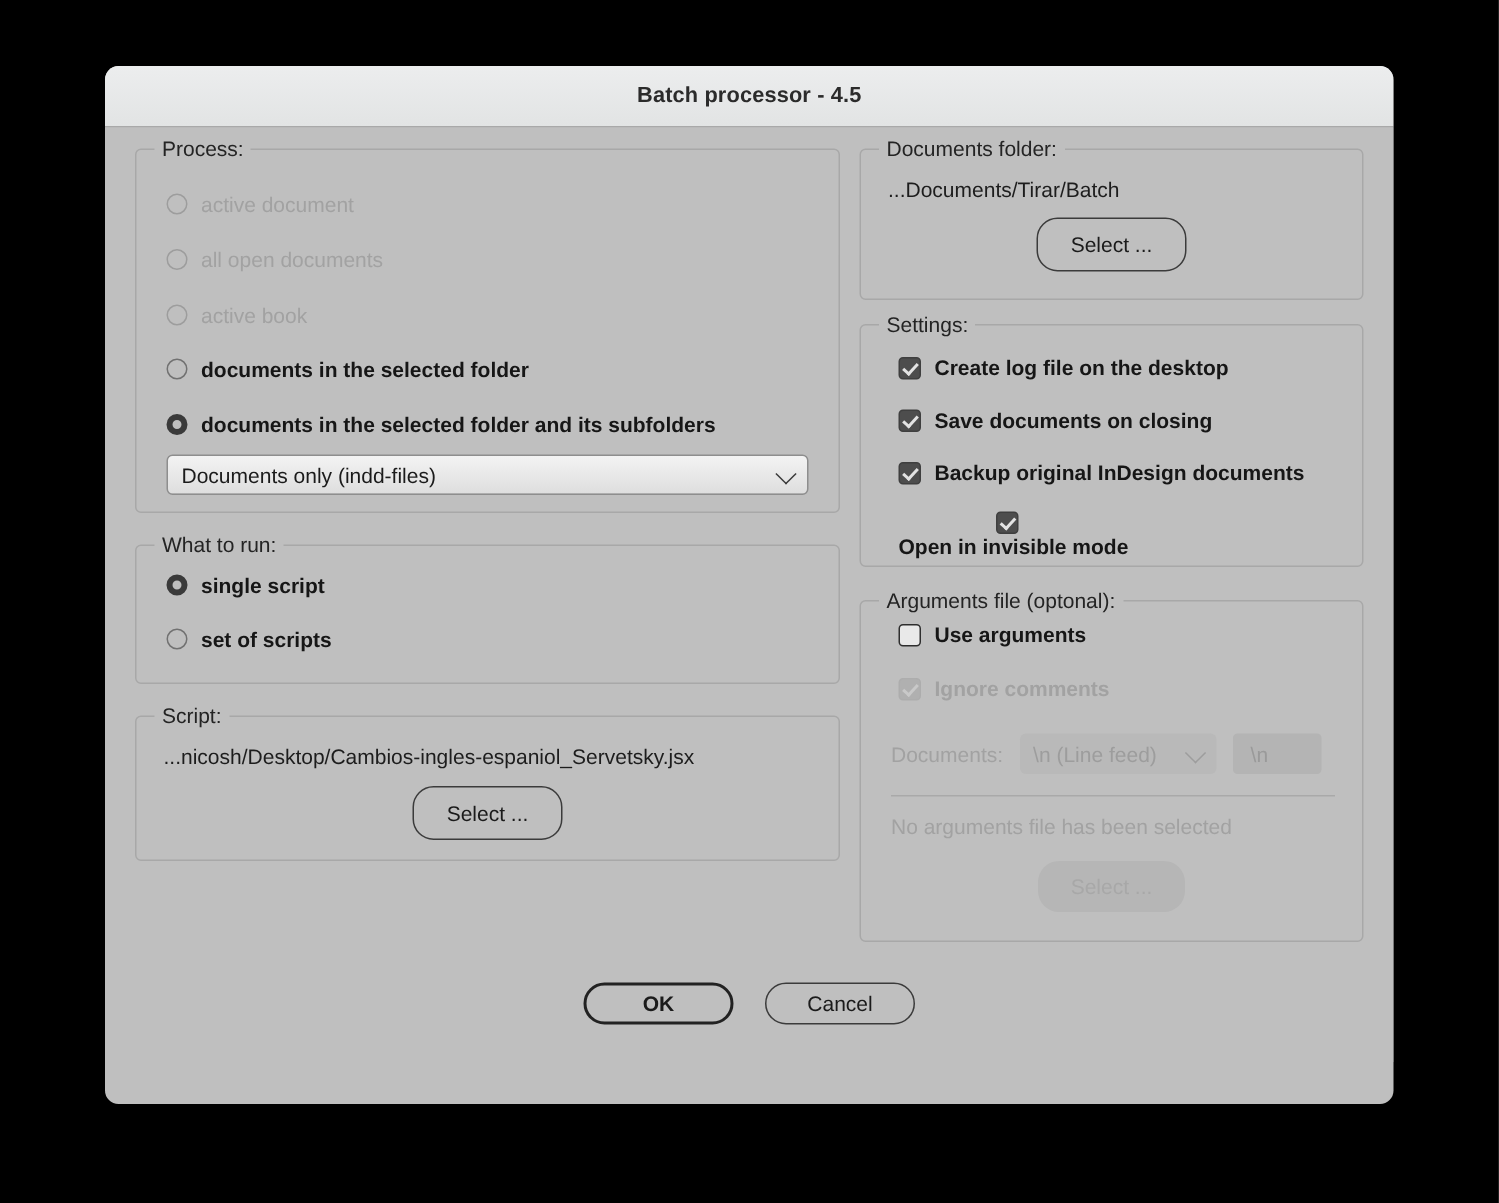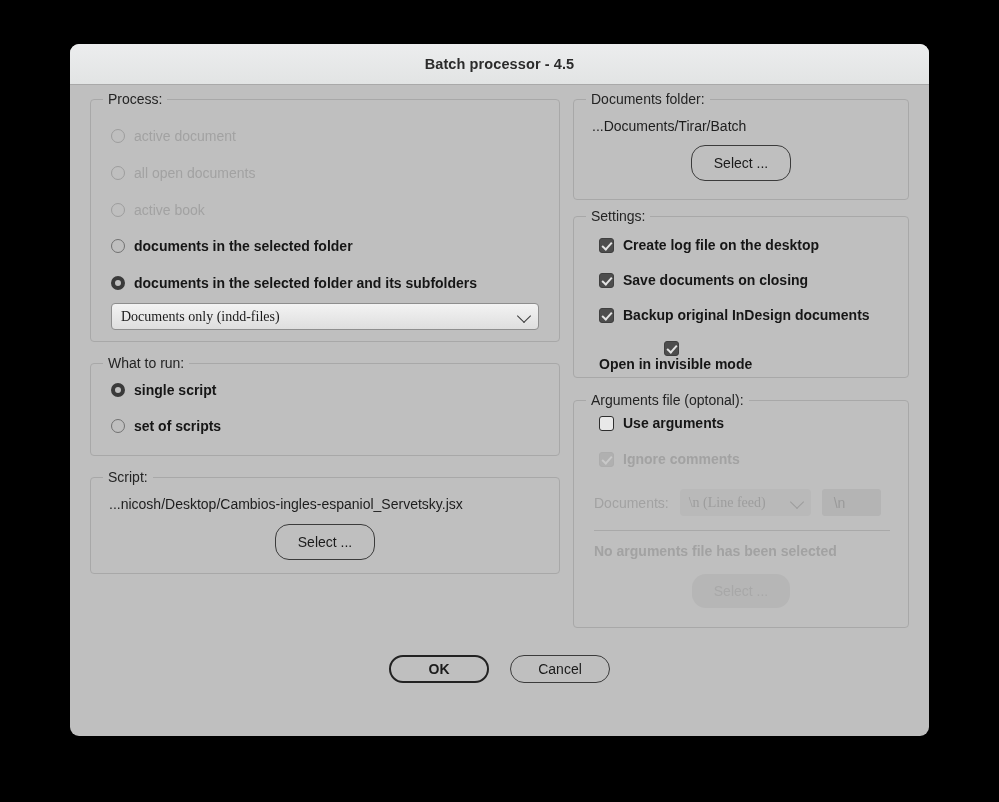--- a/index.html
+++ b/index.html
@@ -131,21 +131,20 @@
     position: relative;
     height: 27px;
     border: 1px solid #8e8e8e;
     border-radius: 4px;
     background: linear-gradient(#f3f3f3, #dedede);
     display: flex; align-items: center;
     padding: 0 26px 0 9px;
     font-size: 14px;
     color: #1b1b1b;
     box-sizing: border-box;
-    font-family: Liberation Serif, serif;
   }
   .select .chev {
     position: absolute; right: 9px; top: 50%;
     width: 9px; height: 9px;
     margin-top: -6px;
     border-right: 1.7px solid #3a3a3a;
     border-bottom: 1.7px solid #3a3a3a;
     transform: rotate(45deg);
   }
   .select.dim {
@@ -292,21 +291,21 @@
             <span>\n (Line feed)</span>
             <span class="chev"></span>
           </span>
           <span class="field" style="width:59px; margin-left:11px;">
             <span>\n</span>
           </span>
         </div>
 
         <div class="divider" style="position:absolute; left:20px; top:129px; width:296px;"></div>
 
-        <div class="lbl reg dimtext" style="position:absolute; left:20px; top:142px;font-weight:bold;">No arguments file has been selected</div>
+        <div class="lbl reg dimtext" style="position:absolute; left:20px; top:142px;">No arguments file has been selected</div>
 
         <div class="center" style="position:absolute; left:0; right:0; top:173px;">
           <div class="btn disabled">Select ...</div>
         </div>
       </div>
 
       <div style="position:absolute; left:0; right:0; top:570px; display:flex; justify-content:center; gap:21px;">
         <div class="btn default" style="width:100px; padding:0;">OK</div>
         <div class="btn" style="width:100px; padding:0;">Cancel</div>
       </div>

